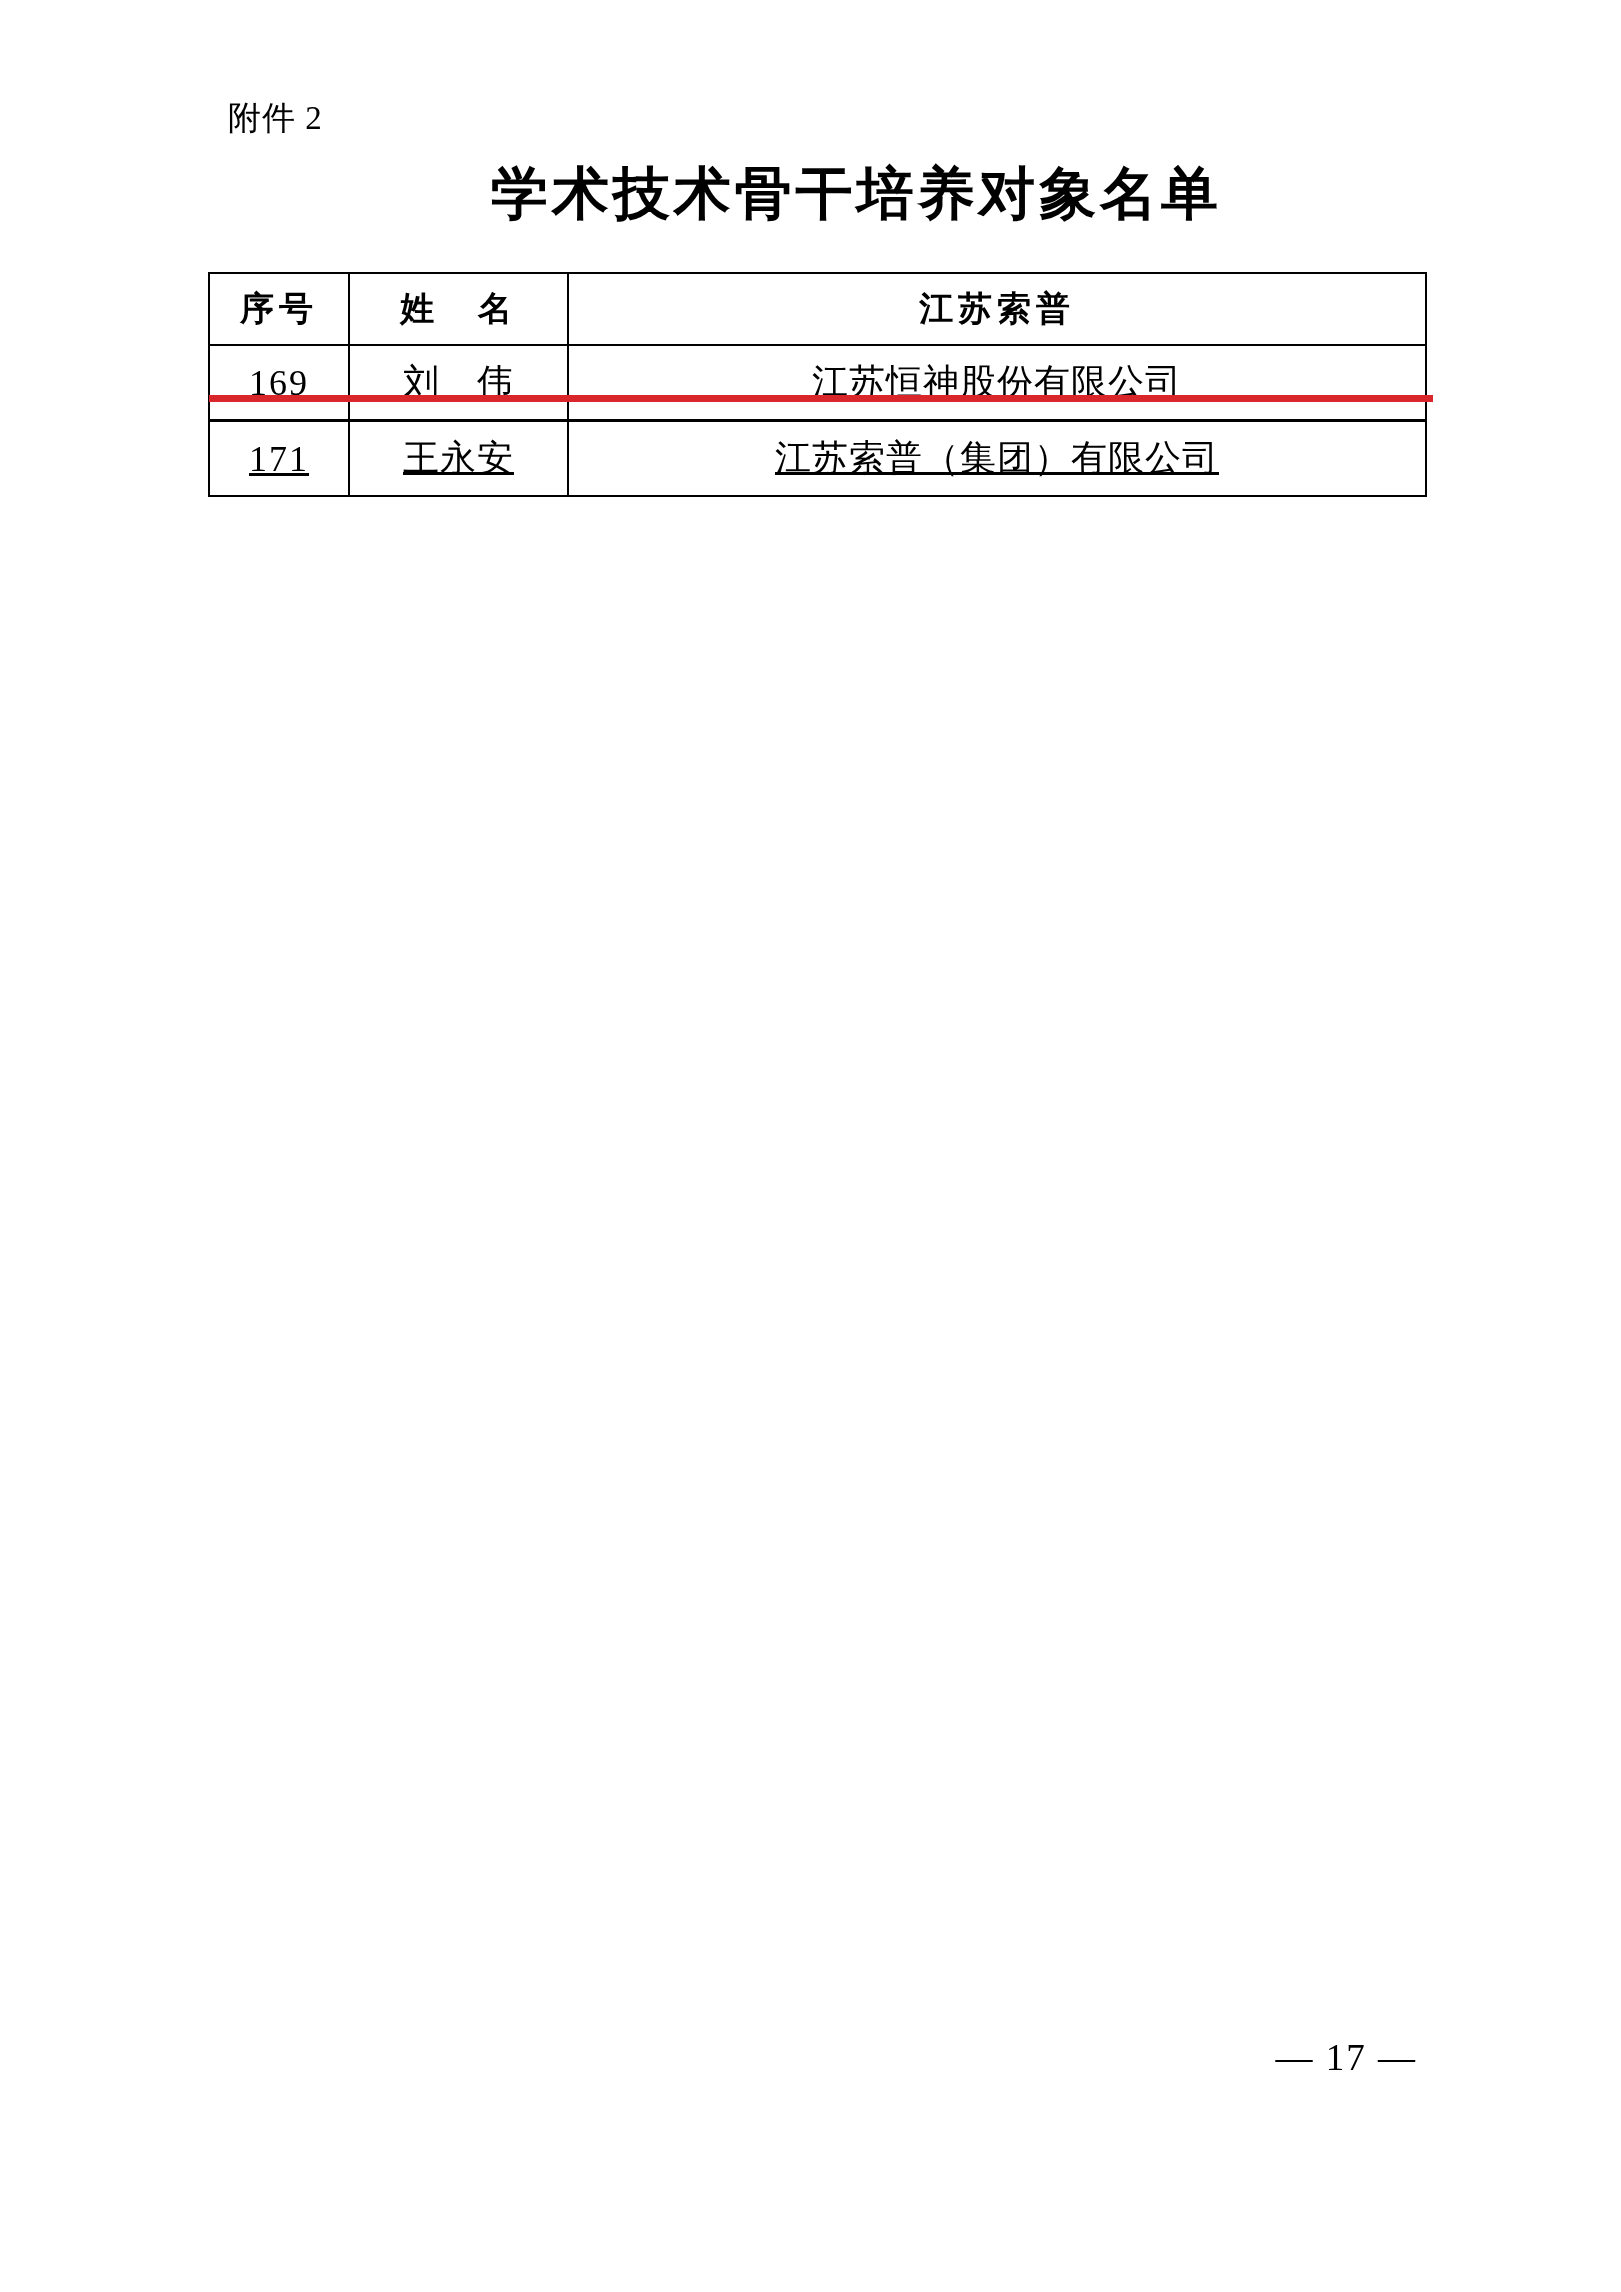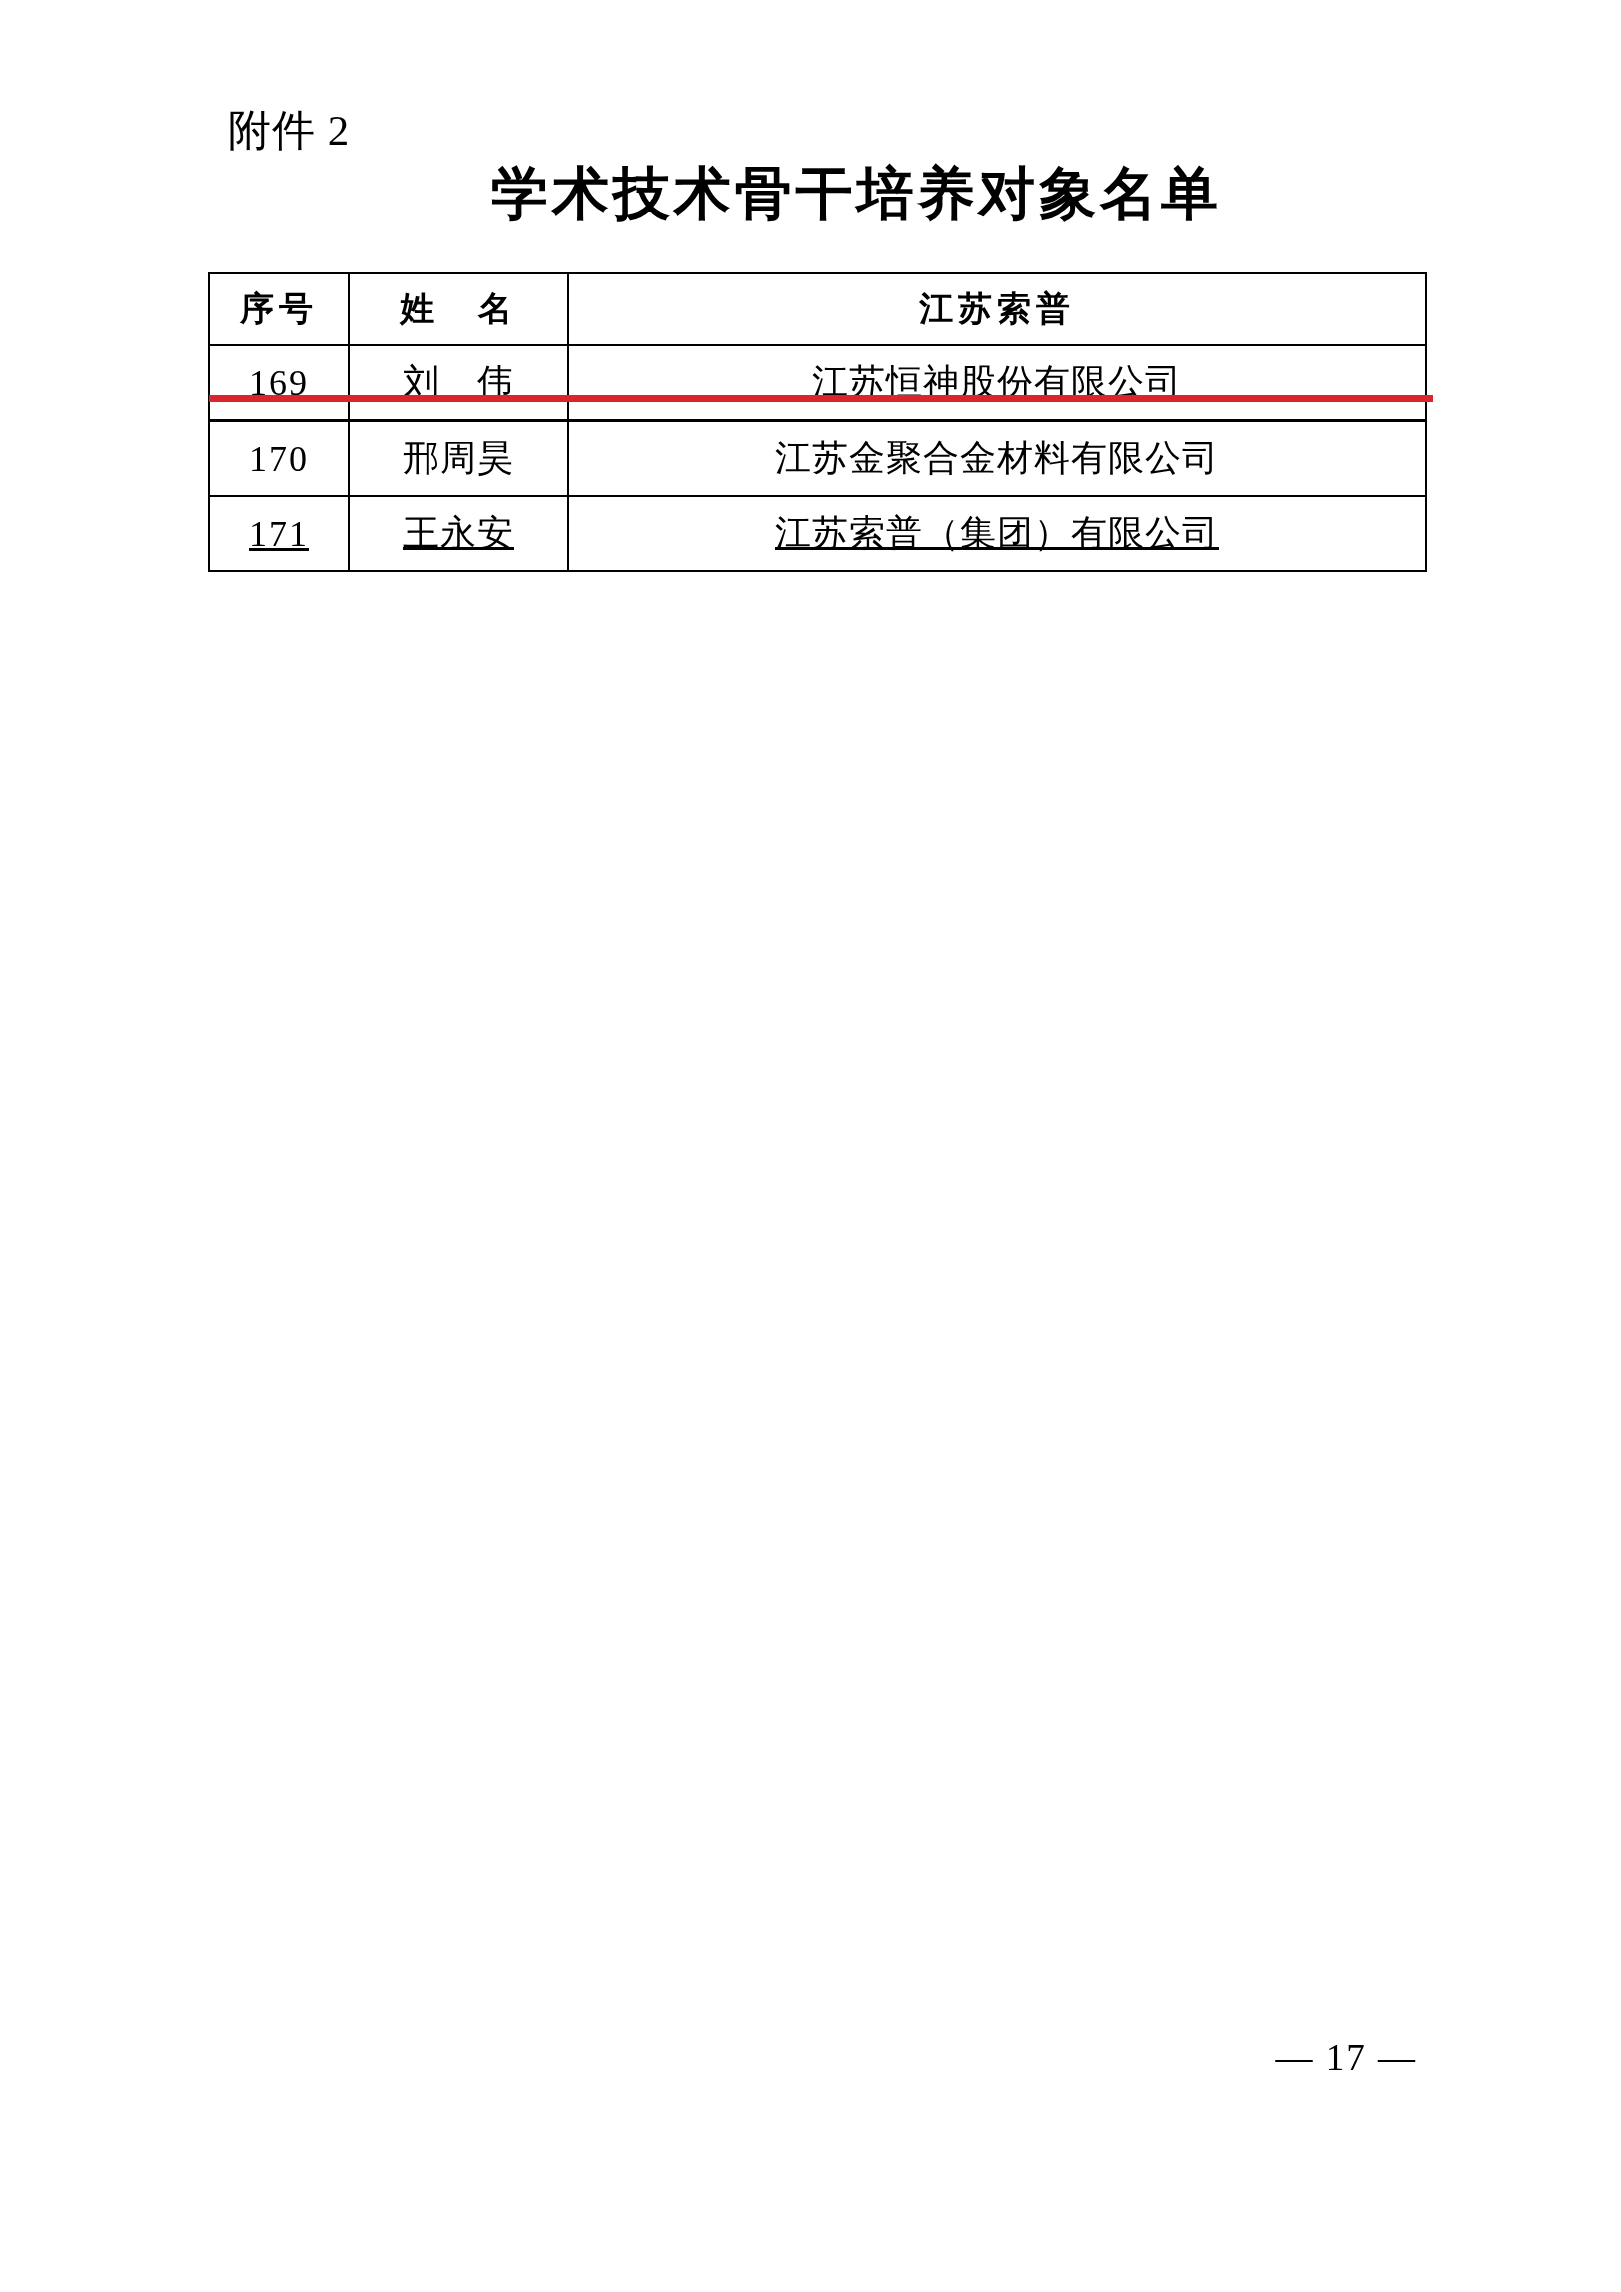--- a/index.html
+++ b/index.html
@@ -12,22 +12,22 @@
     width: 1621px;
     height: 2293px;
     background: #ffffff;
     color: #000000;
     font-family: "Liberation Serif", serif;
     overflow: hidden;
   }
   .attachment-label {
     position: absolute;
     left: 228px;
-    top: 106px;
-    font-size: 43px;
+    top: 100px;
+    font-size: 33px;
     line-height: 1.15;
     letter-spacing: 1px;
     white-space: pre;
   }
   .doc-title {
     position: absolute;
     left: 0;
     top: 157px;
     width: 1621px;
     margin: 0;
@@ -118,25 +118,20 @@
         <th data-bind="table.headers.1">姓　名</th>
         <th data-bind="table.headers.2">江苏索普</th>
       </tr>
     </thead>
     <tbody>
       <tr class="row-169">
         <td class="cell-no" data-bind="table.rows.0.no">169</td>
         <td class="cell-name" data-bind="table.rows.0.name">刘　伟</td>
         <td class="cell-unit" data-bind="table.rows.0.unit">江苏恒神股份有限公司</td>
       </tr>
-      <tr class="row-170">
-        <td class="cell-no" data-bind="table.rows.1.no">170</td>
-        <td class="cell-name" data-bind="table.rows.1.name">邢周昊</td>
-        <td class="cell-unit" data-bind="table.rows.1.unit">江苏金聚合金材料有限公司</td>
-      </tr>
       <tr class="row-171">
         <td class="cell-no" data-bind="table.rows.2.no">171</td>
         <td class="cell-name" data-bind="table.rows.2.name">王永安</td>
         <td class="cell-unit" data-bind="table.rows.2.unit">江苏索普（集团）有限公司</td>
       </tr>
     </tbody>
   </table>
 
   <div class="red-underline" data-bind-style="background-color:annotation.color" style="background-color: rgb(216, 38, 42);"></div>
 

